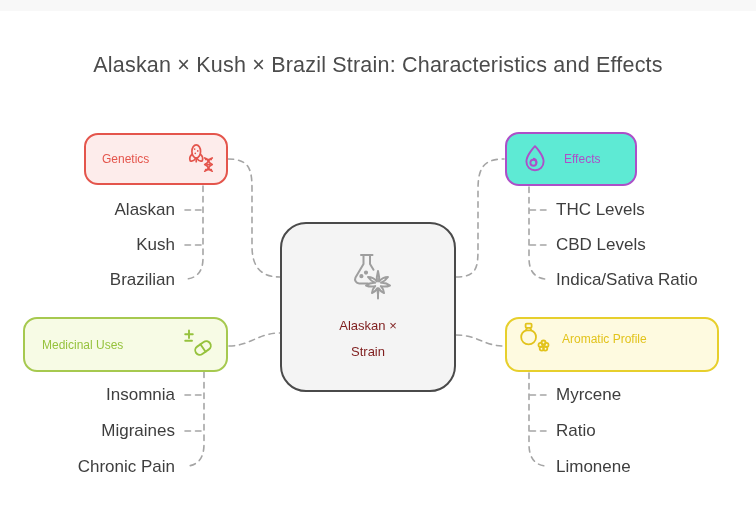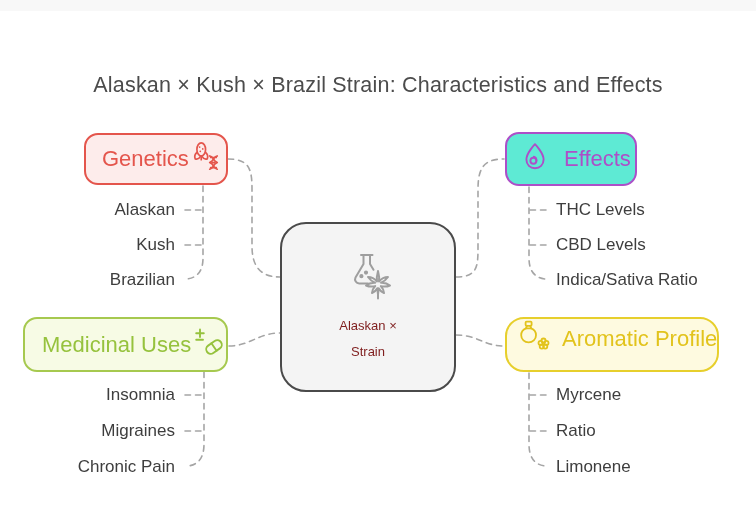--- a/index.html
+++ b/index.html
@@ -3,37 +3,37 @@
 <meta charset="utf-8">
 <style>
   html,body { margin:0; padding:0; background:#ffffff; }
   #stage {
     position:relative; width:756px; height:528px; overflow:hidden;
     font-family:"Liberation Sans", sans-serif; background:#ffffff;
   }
   #top-strip { position:absolute; left:0; top:0; width:756px; height:11px; background:#f8f8f8; }
   #diagram-title {
     position:absolute; left:0; top:53px; width:756px; text-align:center;
-    font-size:21.5px; color:#4c4c4c; letter-spacing:0.2px;margin-top:20px;
+    font-size:21.5px; color:#4c4c4c; letter-spacing:0.2px;
   }
   svg.connector-layer { position:absolute; left:0; top:0; z-index:0; }
   .connector { fill:none; stroke:#a5a5a5; stroke-width:1.6; stroke-dasharray:5.5 5; stroke-linecap:round; }
 
   .node {
     position:absolute; z-index:2; display:flex; align-items:center;
     border:2px solid; border-radius:14px; box-sizing:border-box;
-    font-size:22px; white-space:nowrap;
+    font-size:12px; white-space:nowrap;
   }
   .node .node-icon { flex:0 0 auto; display:block; }
 
   #node-genetics  { left:84px;  top:133px; width:144px; height:52px; background:#fdeceb; border-color:#e4554c; color:#e4554c; justify-content:space-between; padding:0 10px 0 16px; }
   #node-effects   { left:505px; top:132px; width:132px; height:54px; background:#5eead4; border-color:#ad4fc8; color:#ad4fc8; padding:0 0 0 13px; }
   #node-effects .node-label { margin-left:14px; }
   #node-medicinal { left:23px;  top:317px; width:205px; height:55px; background:#f7fbe5; border-color:#a6c94f; color:#96c23d; justify-content:space-between; padding:0 10px 0 17px; }
-  #node-aromatic  { left:505px; top:317px; width:214px; height:55px; background:#fefae0; border-color:#e7cf2c; color:#e2c31c; padding:0 0 12px 10px;border-radius:19px; }
+  #node-aromatic  { left:505px; top:317px; width:214px; height:55px; background:#fefae0; border-color:#e7cf2c; color:#e2c31c; padding:0 0 12px 10px; }
   #node-aromatic .node-label { margin-left:9px; }
 
   #node-center {
     position:absolute; z-index:2; left:280px; top:222px; width:176px; height:170px;
     background:#f4f4f4; border:2px solid #4a4a4a; border-radius:26px; box-sizing:border-box;
     display:flex; flex-direction:column; align-items:center; justify-content:center;
   }
   #node-center .center-text { font-size:13px; line-height:26px; color:#7f1d1d; text-align:center; }
   #node-center .node-icon { margin-bottom:4px; }
 

